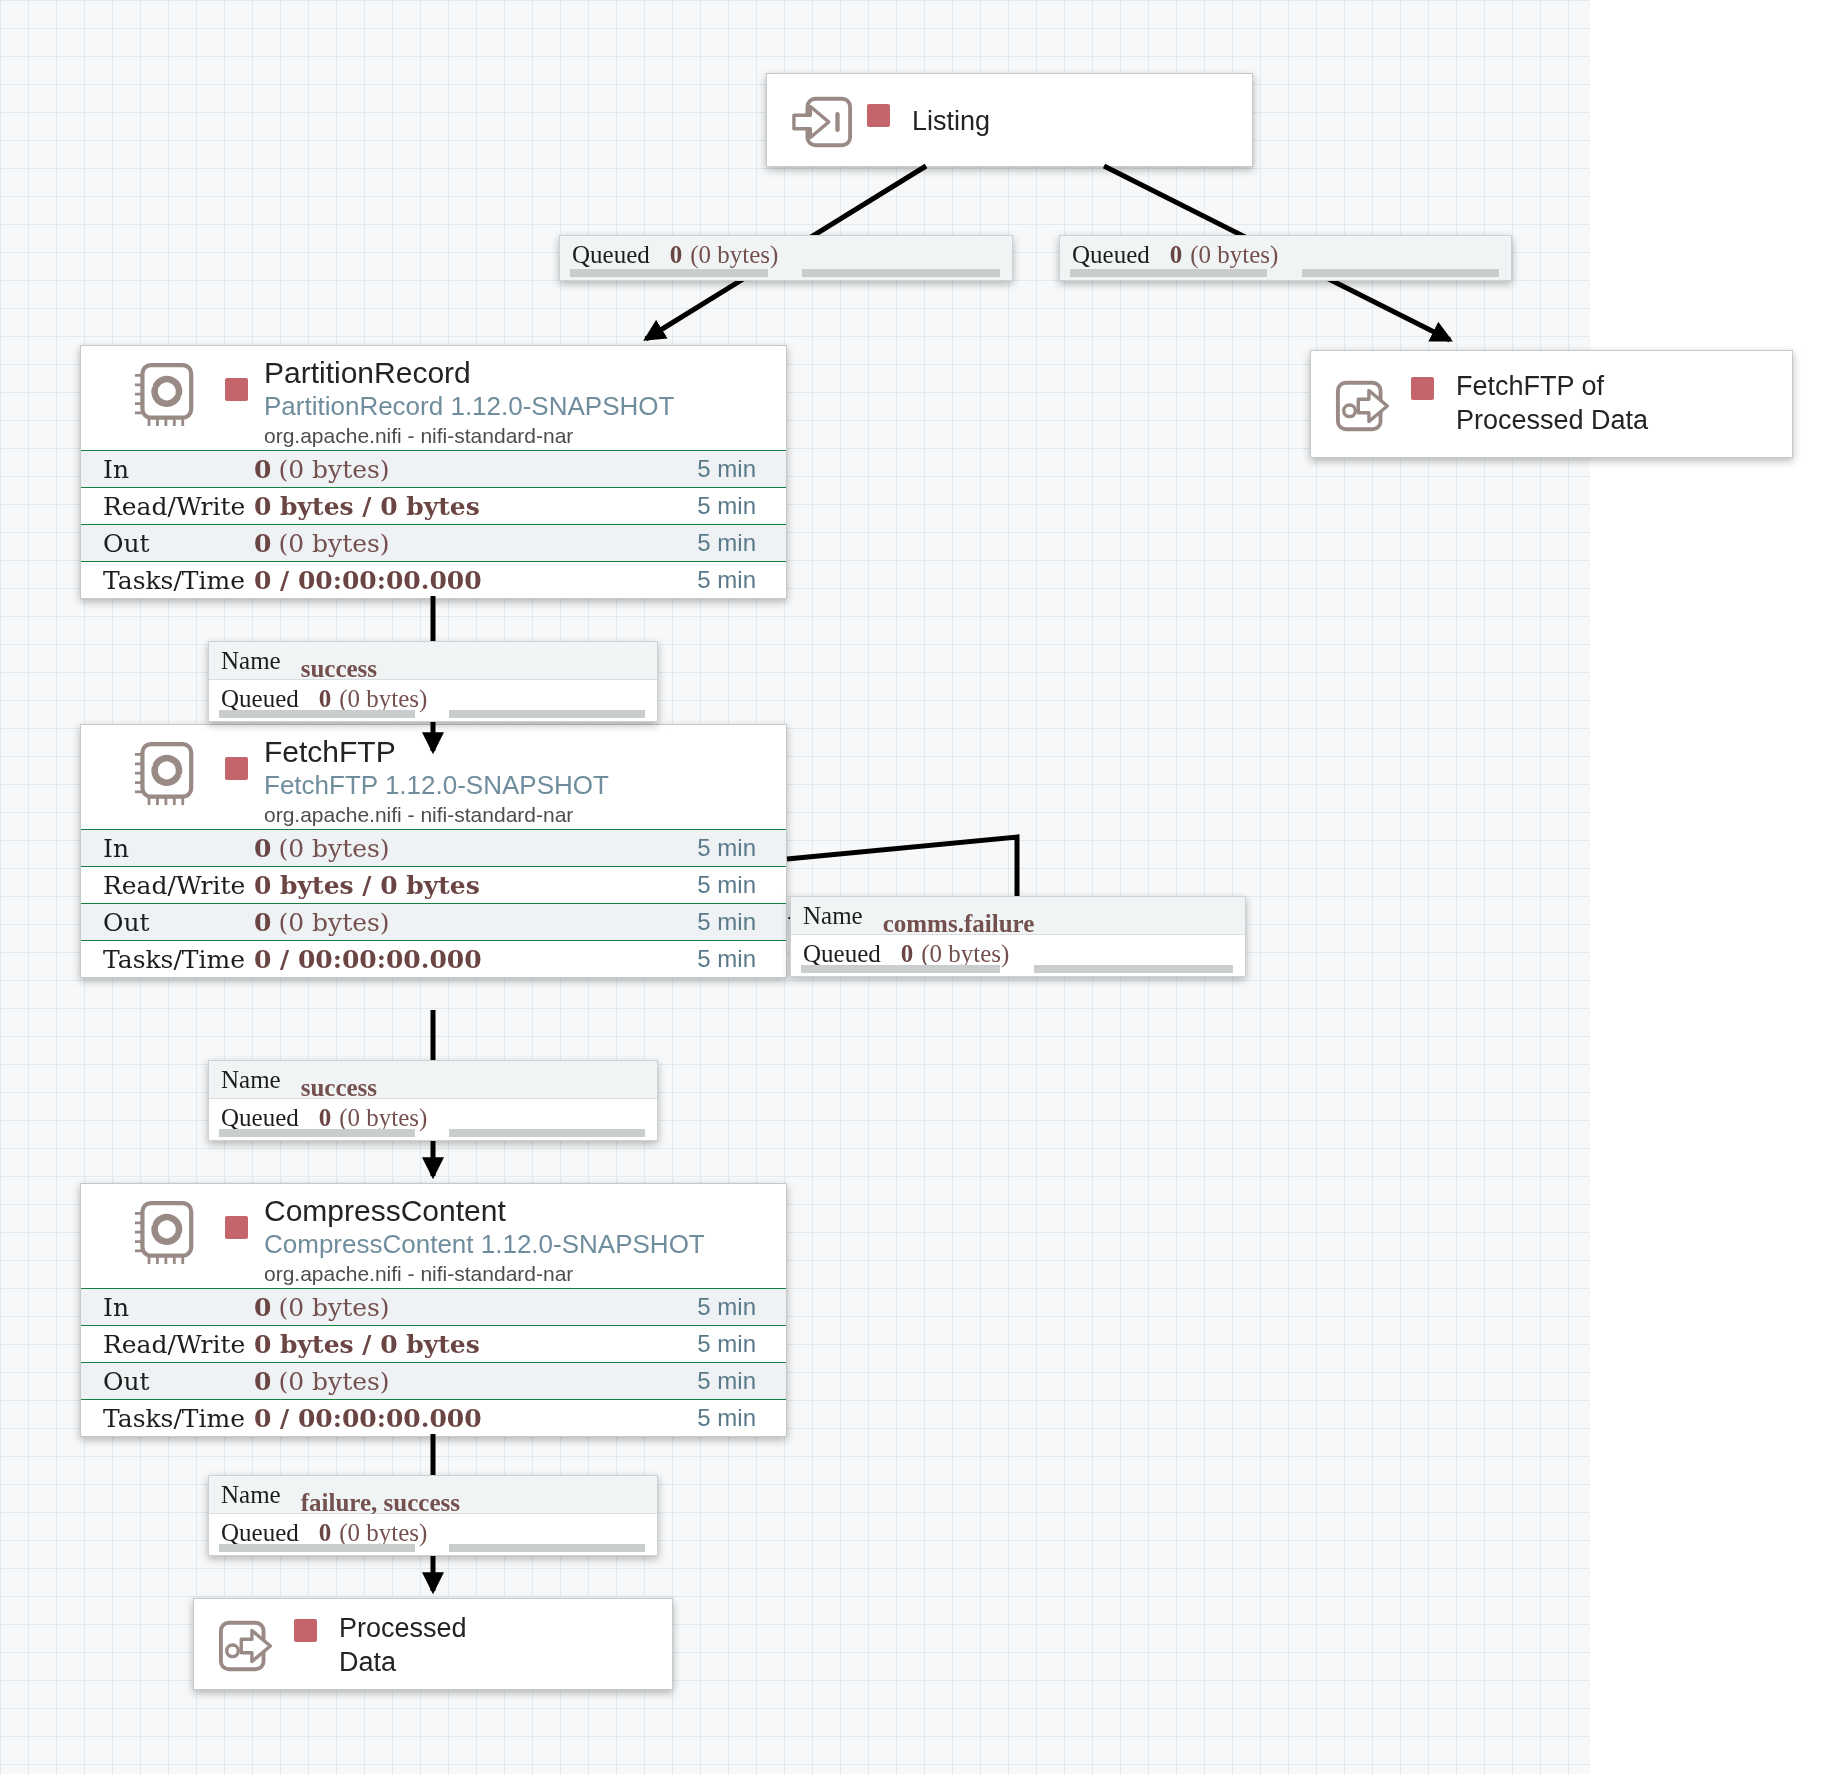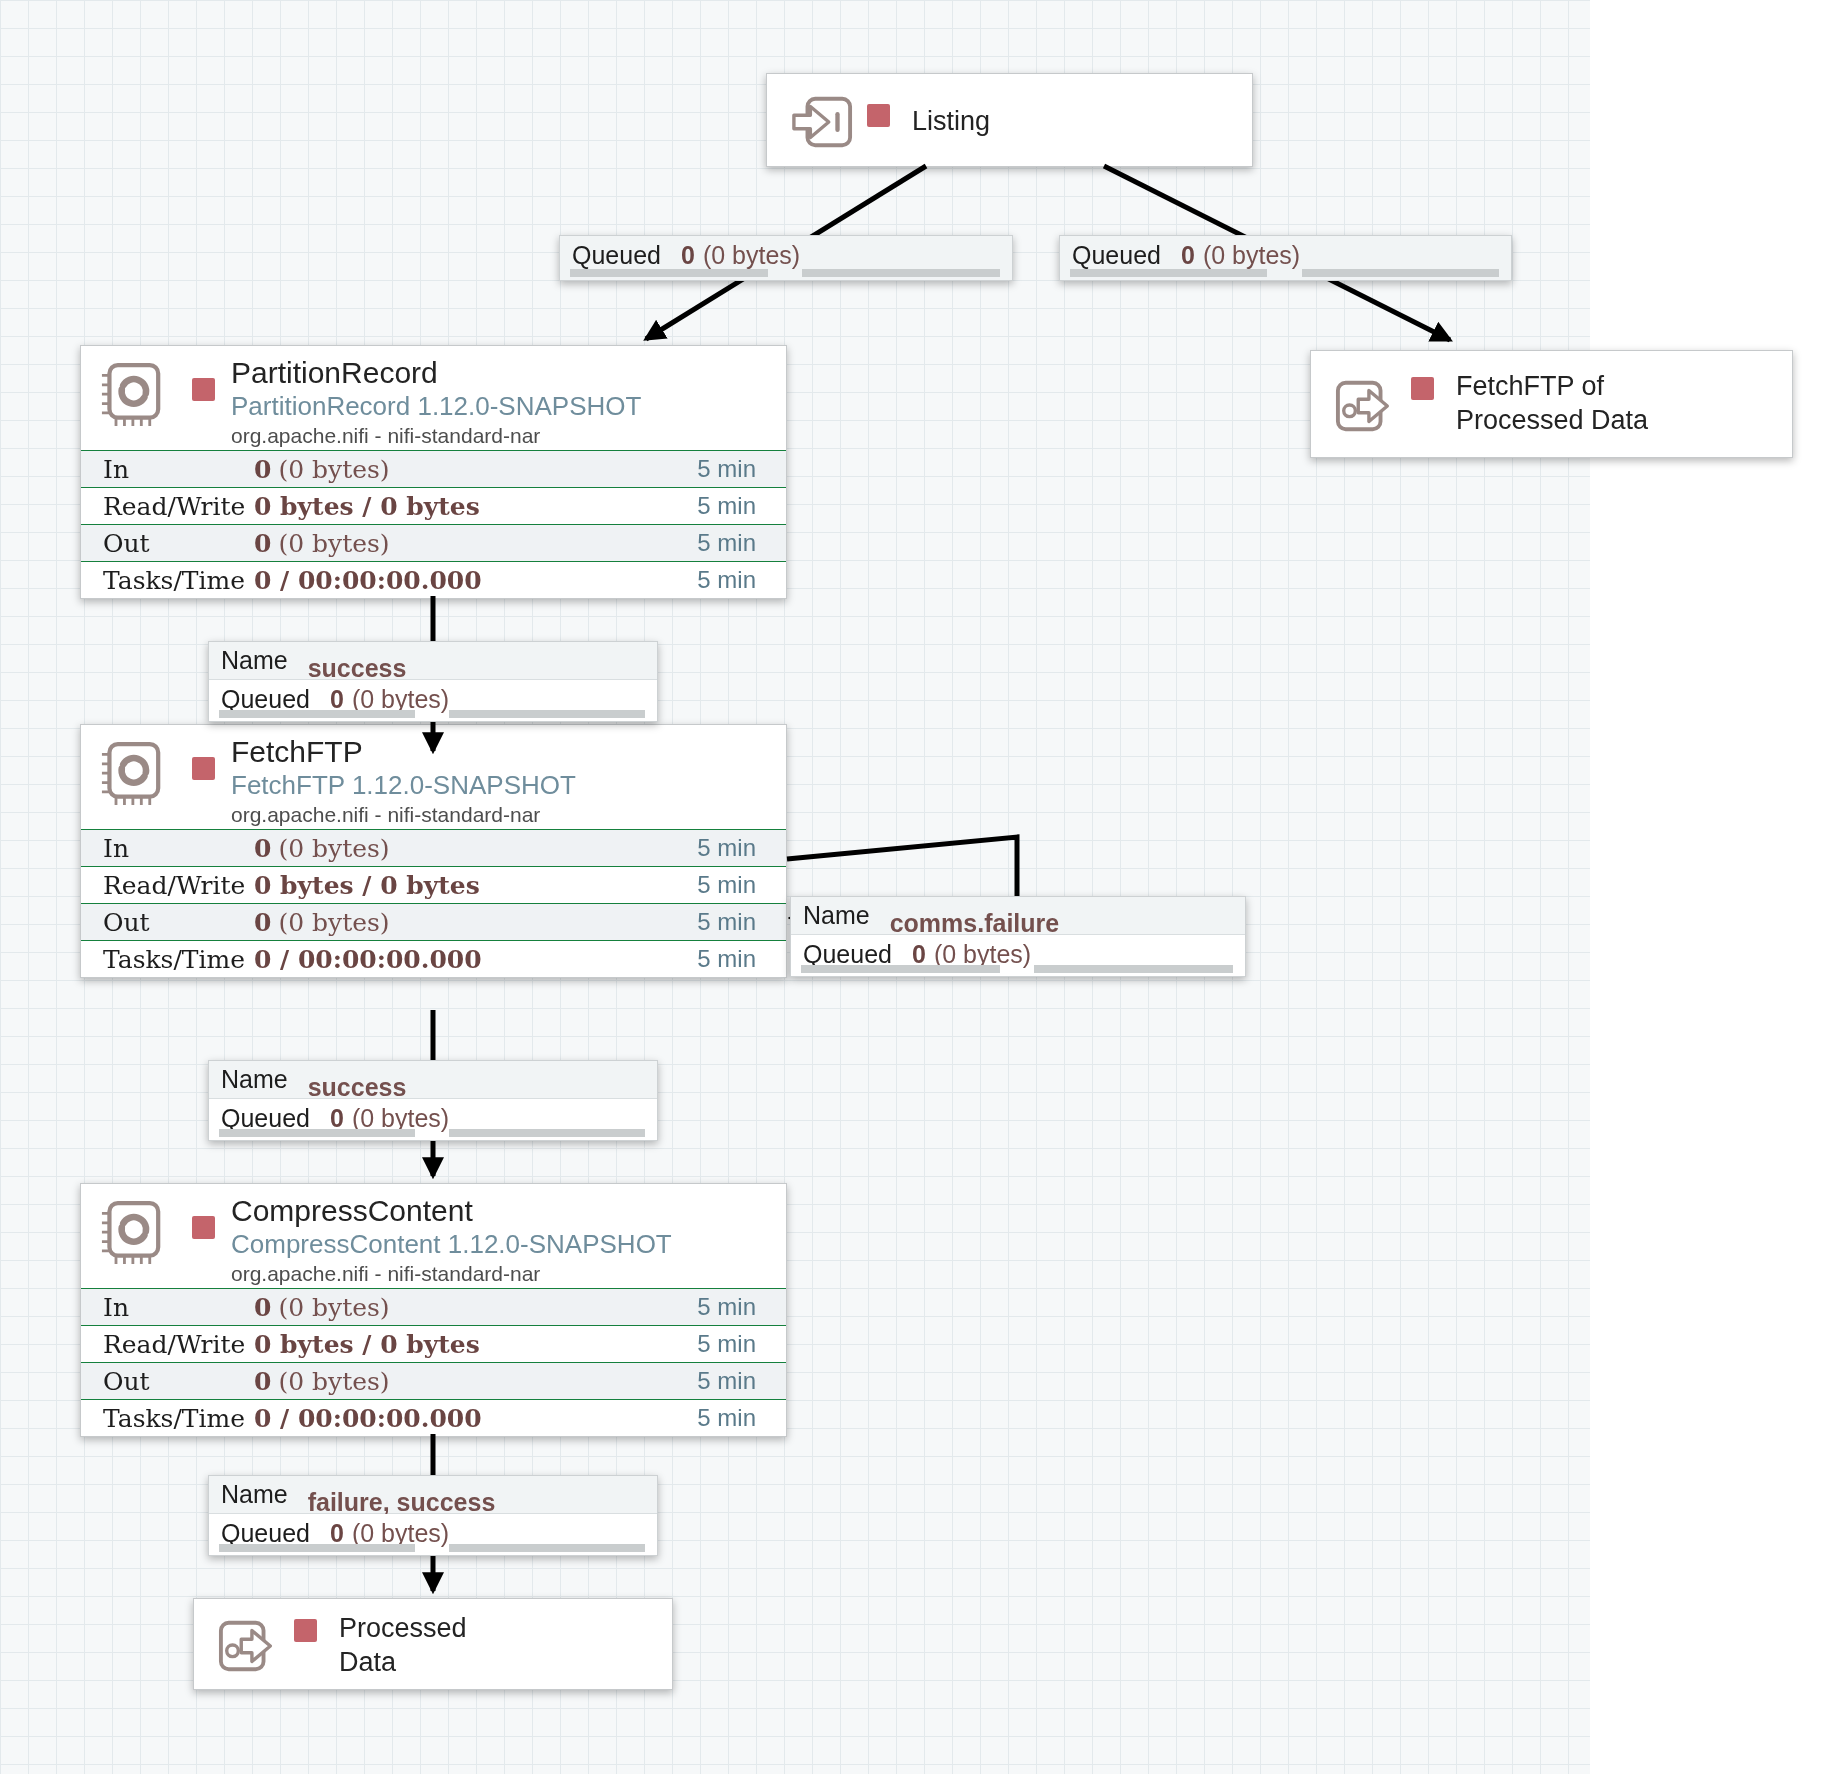--- a/index.html
+++ b/index.html
@@ -15,21 +15,21 @@
   
   #edges{position:absolute;left:0;top:0;z-index:2;pointer-events:none;}
   #edges polyline{stroke:#000;stroke-width:5;fill:none;}
   
   .node{
     position:absolute;background:#fff;border:1px solid #c6c9cb;
     box-shadow:0 3px 8px rgba(0,0,0,.28);box-sizing:border-box;z-index:1;
   }
   
   .proc{width:707px;height:254px;}
-  .proc-header{position:relative;height:104px;background:#fff;}
+  .proc-header{position:relative;height:104px;background:#fff;margin-left:33px;}
   .proc-icon{position:absolute;left:20px;top:16px;width:60px;height:70px;}
   .state-square{position:absolute;width:23px;height:23px;background:#c4646b;border-radius:2px;}
   .proc-header .state-square{left:111px;top:32px;}
   .proc-titles{position:absolute;left:150px;top:8px;}
   .proc-title{font-size:30px;line-height:37px;color:#232323;}
   .proc-sub{font-size:26px;line-height:31px;color:#6f8d9c;}
   .proc-bundle{font-size:21px;line-height:27px;color:#4d4d4d;}
   .stat-row{
     display:flex;align-items:center;height:37px;box-sizing:border-box;
     border-top:1px solid #15803d;font-family:"DejaVu Serif",serif;font-size:25px;
@@ -41,21 +41,21 @@
   .stat-value b{font-weight:bold;color:#6a4543;}
   .stat-value .rest{margin-left:7px;}
   .stat-window{margin-left:auto;padding-right:30px;font-family:"Liberation Sans",sans-serif;font-size:24px;color:#5a7a8a;text-align:center;}
   
   .port-icon{position:absolute;left:24px;width:62px;height:54px;}
   .port-label{position:absolute;left:145px;font-size:27px;line-height:34px;color:#232323;}
   
   .conn-label{
     position:absolute;background:#fff;border:1px solid #cdd1d3;
     box-shadow:0 3px 8px rgba(0,0,0,.28);box-sizing:border-box;z-index:3;
-    font-family:Liberation Sans, sans-serif;font-size:25px;
+    font-family:Liberation Serif, serif;font-size:25px;
   }
   .conn-row{display:flex;align-items:center;padding-left:12px;box-sizing:border-box;}
   .name-row{height:38px;background:#f1f4f5;border-bottom:1px solid #d9dee0;}
   .queued-row{height:41px;background:#fff;position:relative;align-items:flex-start;padding-top:2px;}
   .queued-row.gray{height:44px;background:#f1f4f5;}
   .queued-row span{line-height:34px;}
   .name-row span{line-height:37px;}
   .ckey{color:#1d1d1d;margin-right:20px;}
   .cval{color:#74504e;font-weight:bold;margin-top:16px;}
   .cnum{color:#6a4543;font-weight:bold;margin-right:8px;}

